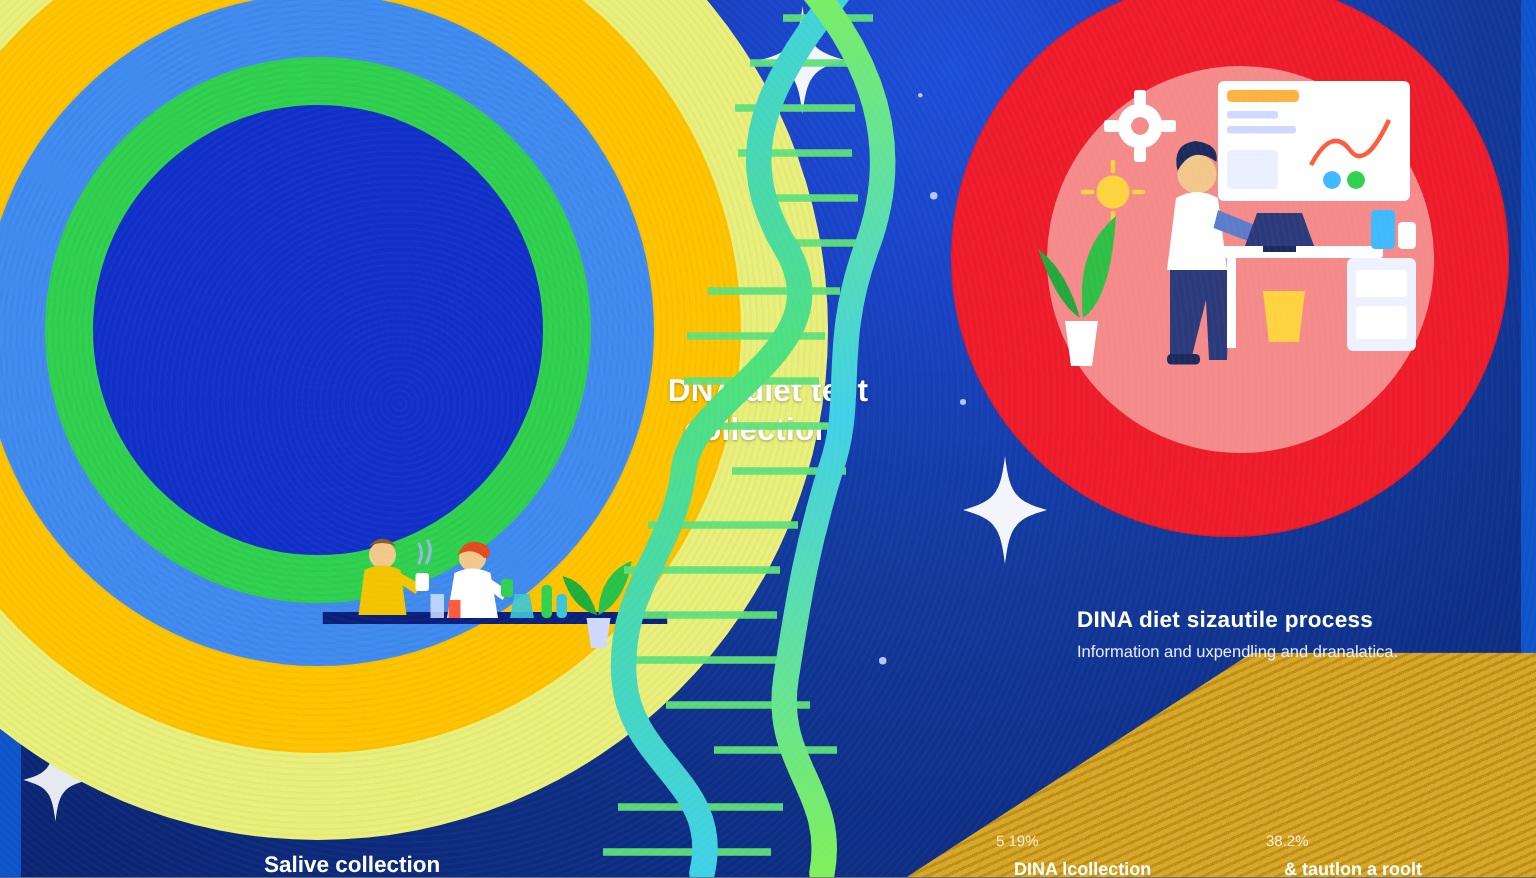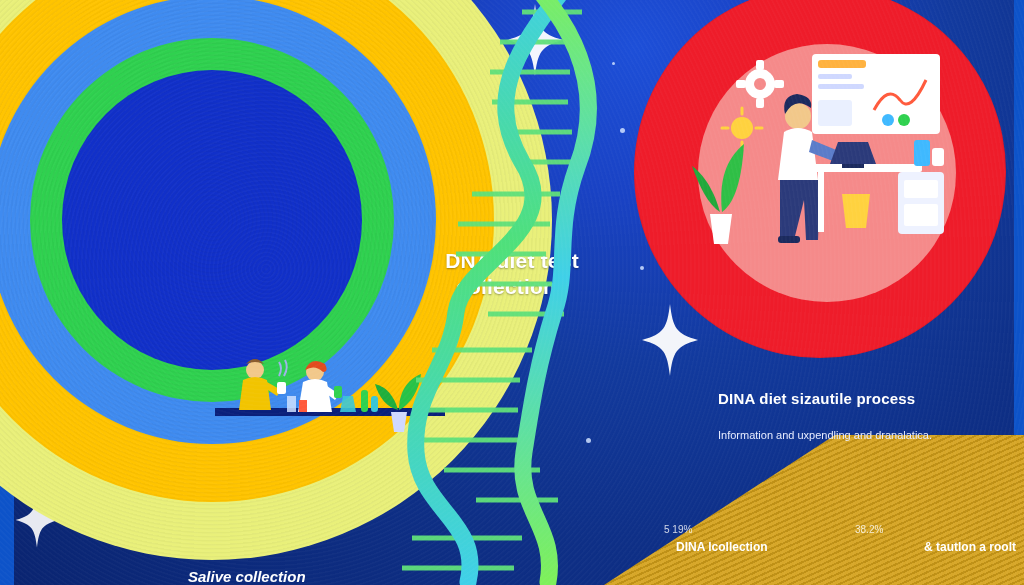--- a/index.html
+++ b/index.html
@@ -62,31 +62,31 @@
     clip-path:polygon(100% 0,100% 100%,0 100%, 55% 0);
     background-image:repeating-linear-gradient(-24deg,
        rgba(0,0,0,.10) 0 2px, rgba(255,255,255,.08) 2px 5px);
   }
 
   
   .helix{position:absolute;left:372px;top:-18px;width:300px;height:620px;}
 
   
   .txt{position:absolute;color:#ffffff;}
-  .t-right-title{left:718px;top:390px;width:290px;font-size:15px;font-weight:bold;letter-spacing:.2px;}
+  .t-right-title{left:718px;top:405px;width:290px;font-size:15px;font-weight:bold;letter-spacing:.2px;}
   .t-right-sub{left:718px;top:428px;width:300px;font-size:11px;color:#e7ecff;line-height:1.35;}
-  .t-left-title{left:188px;top:568px;width:300px;font-size:15px;font-weight:bold;font-style:italic;}
+  .t-left-title{left:176px;top:568px;width:300px;font-size:15px;font-weight:bold;}
   .legend{position:absolute;left:664px;top:524px;width:352px;color:#fff;}
-  .legend-row{display:flex;gap:41px;font-size:11px;opacity:.92;margin-bottom:5px;}
+  .legend-row{display:flex;gap:30px;font-size:11px;opacity:.92;margin-bottom:5px;margin-top:32px;}
   .legend-row .c1{width:150px;}
   .legend-row .c2{width:160px;}
   .legend-row.vals{font-size:10px;opacity:.8;}
   .legend-labels{display:flex;gap:30px;font-size:12px;font-weight:bold;margin-left:12px;}
   .legend-labels .c1{width:150px;}
-  .legend-labels .c2{width:160px;text-align:right;}
+  .legend-labels .c2{width:160px;}
 
   .sparkle{position:absolute;pointer-events:none;}
   .dot{position:absolute;border-radius:50%;background:#cfe0ff;opacity:.85;}
 </style>
 </head>
 <body>
 
 <div id="stage">
 
   <div class="edge-l"></div>

